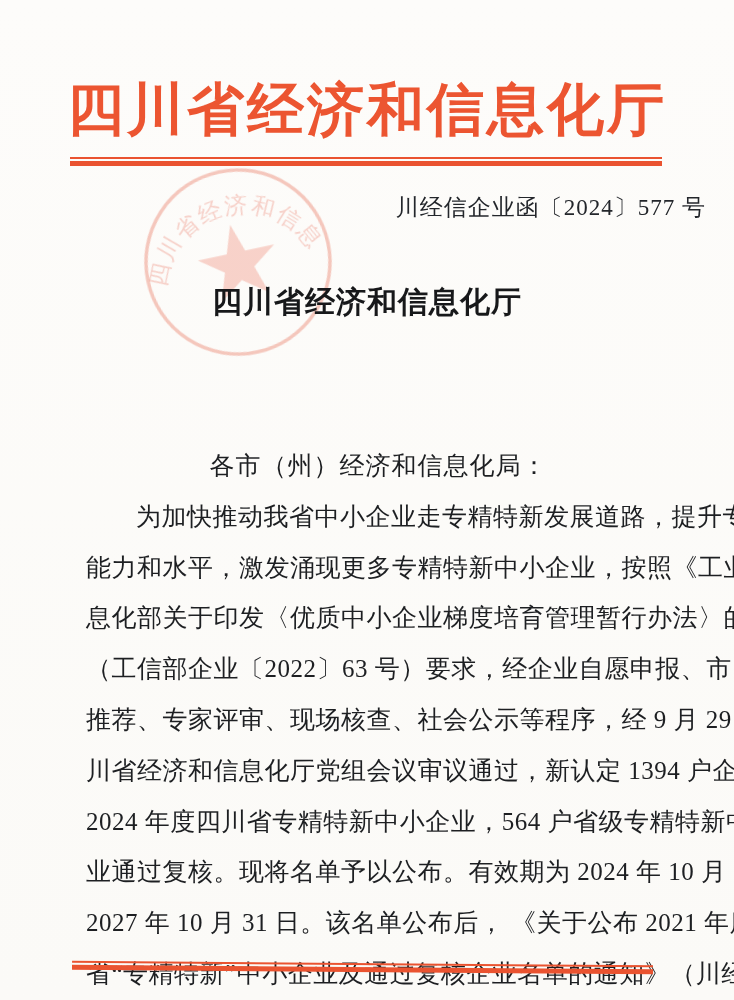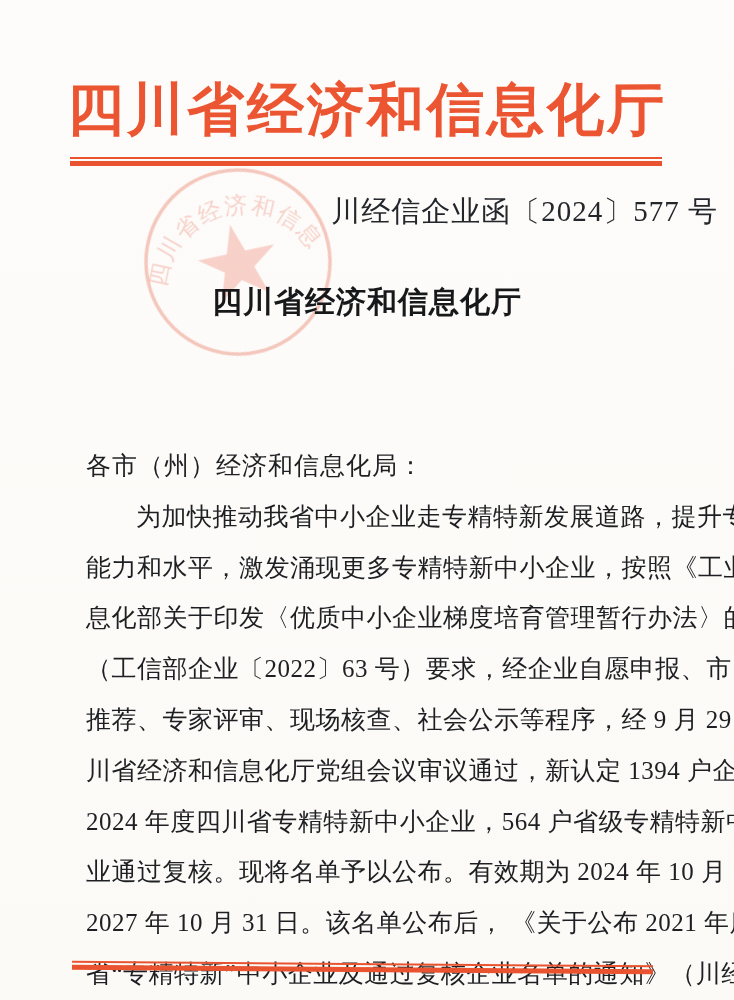--- a/index.html
+++ b/index.html
@@ -30,22 +30,22 @@
     position: absolute;
     left: 70px; top: 157px;
     width: 592px;
   }
   .header-rule .thin { height: 2px; background: #ea5330; }
   .header-rule .gap  { height: 2px; background: transparent; }
   .header-rule .thick{ height: 5px; background: #ea5330; }
 
   .doc-number {
     position: absolute;
-    top: 192px; right: 16px;
-    font-size: 29px;
+    top: 192px; right: 28px;
+    font-size: 23px;
     color: #23262b;
     letter-spacing: 1px;
     white-space: nowrap;
   }
 
   
   .seal {
     position: absolute;
     left: 138px; top: 162px;
     width: 200px; height: 200px;
@@ -68,21 +68,21 @@
 
   
   .body-block {
     position: absolute;
     left: 86px; top: 441px;
     width: 585px;
     font-size: 25px;
     color: #1d1f22;
     line-height: 50.8px;
   }
-  .salutation { text-align: left; letter-spacing: 1px; }
+  .salutation { text-align: center; letter-spacing: 1px; }
   .pline {
     text-align: justify;
     text-align-last: justify;
     letter-spacing: 0.5px;
     white-space: nowrap;
   }
   .pline.indent { padding-left: 50px; }
   .pline.last { text-align-last: left; white-space: normal; }
 
   

